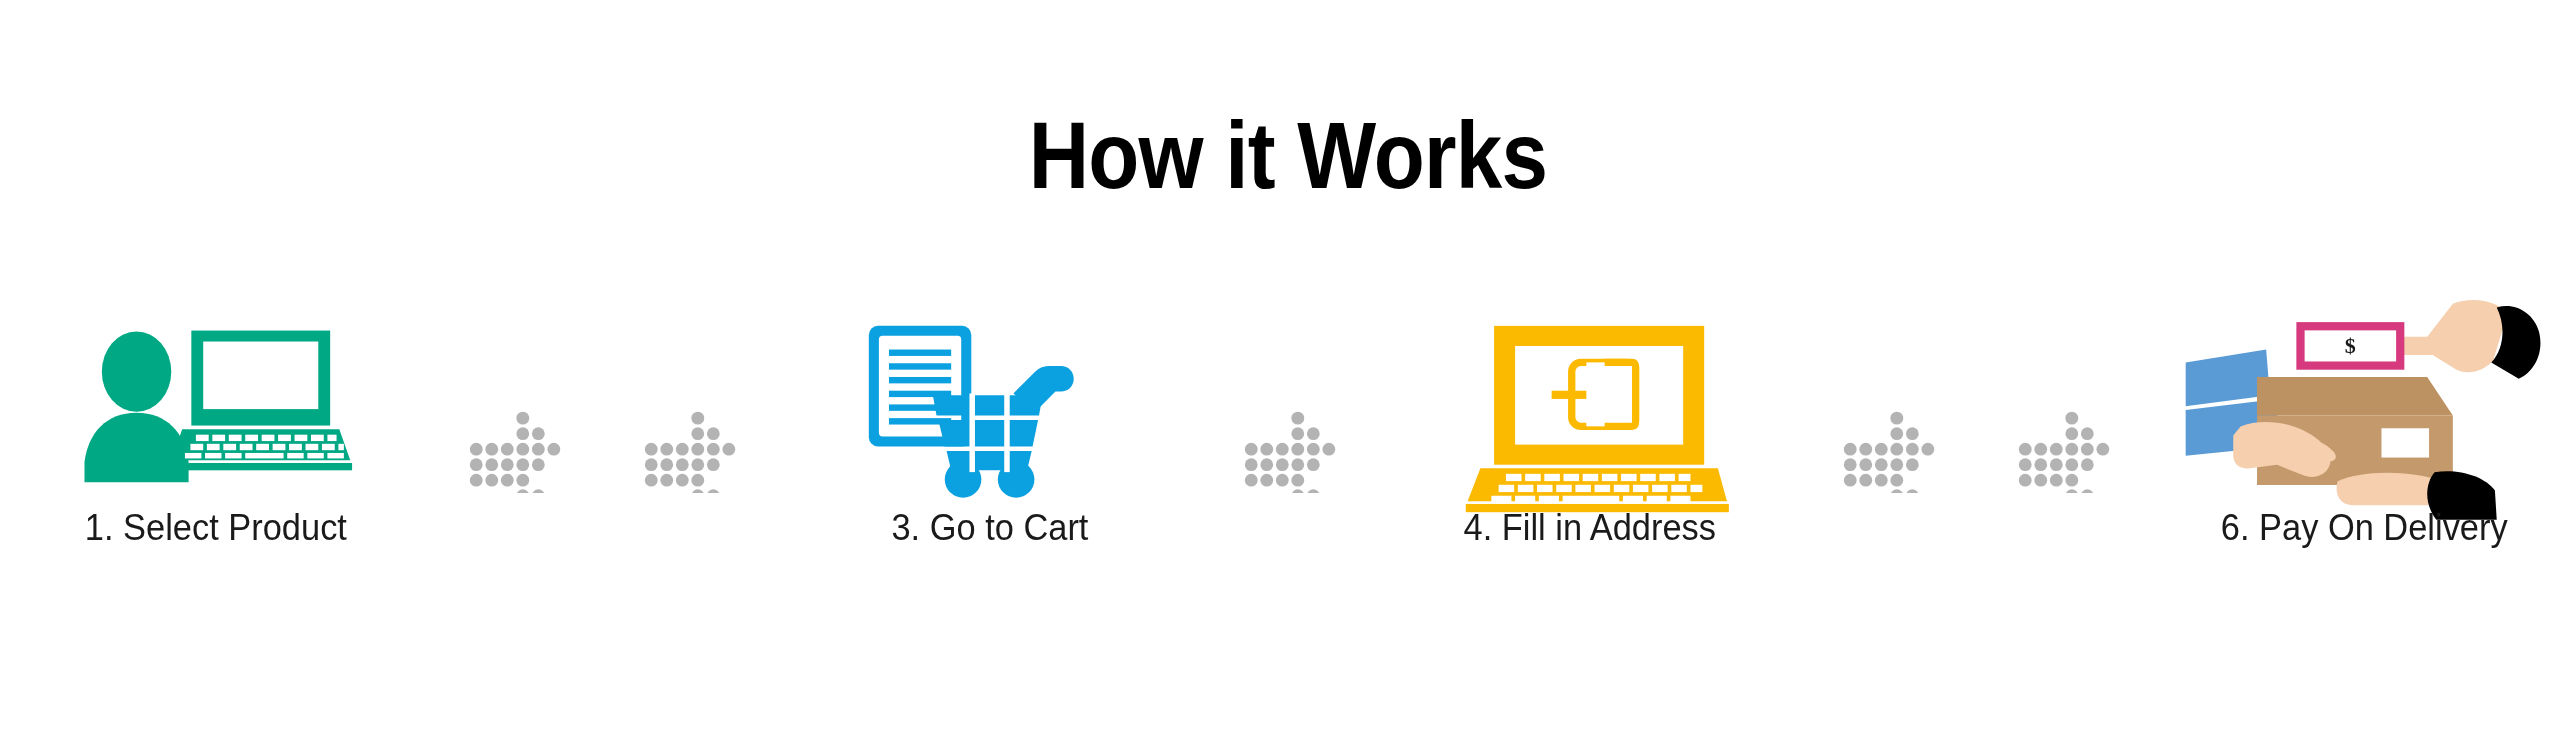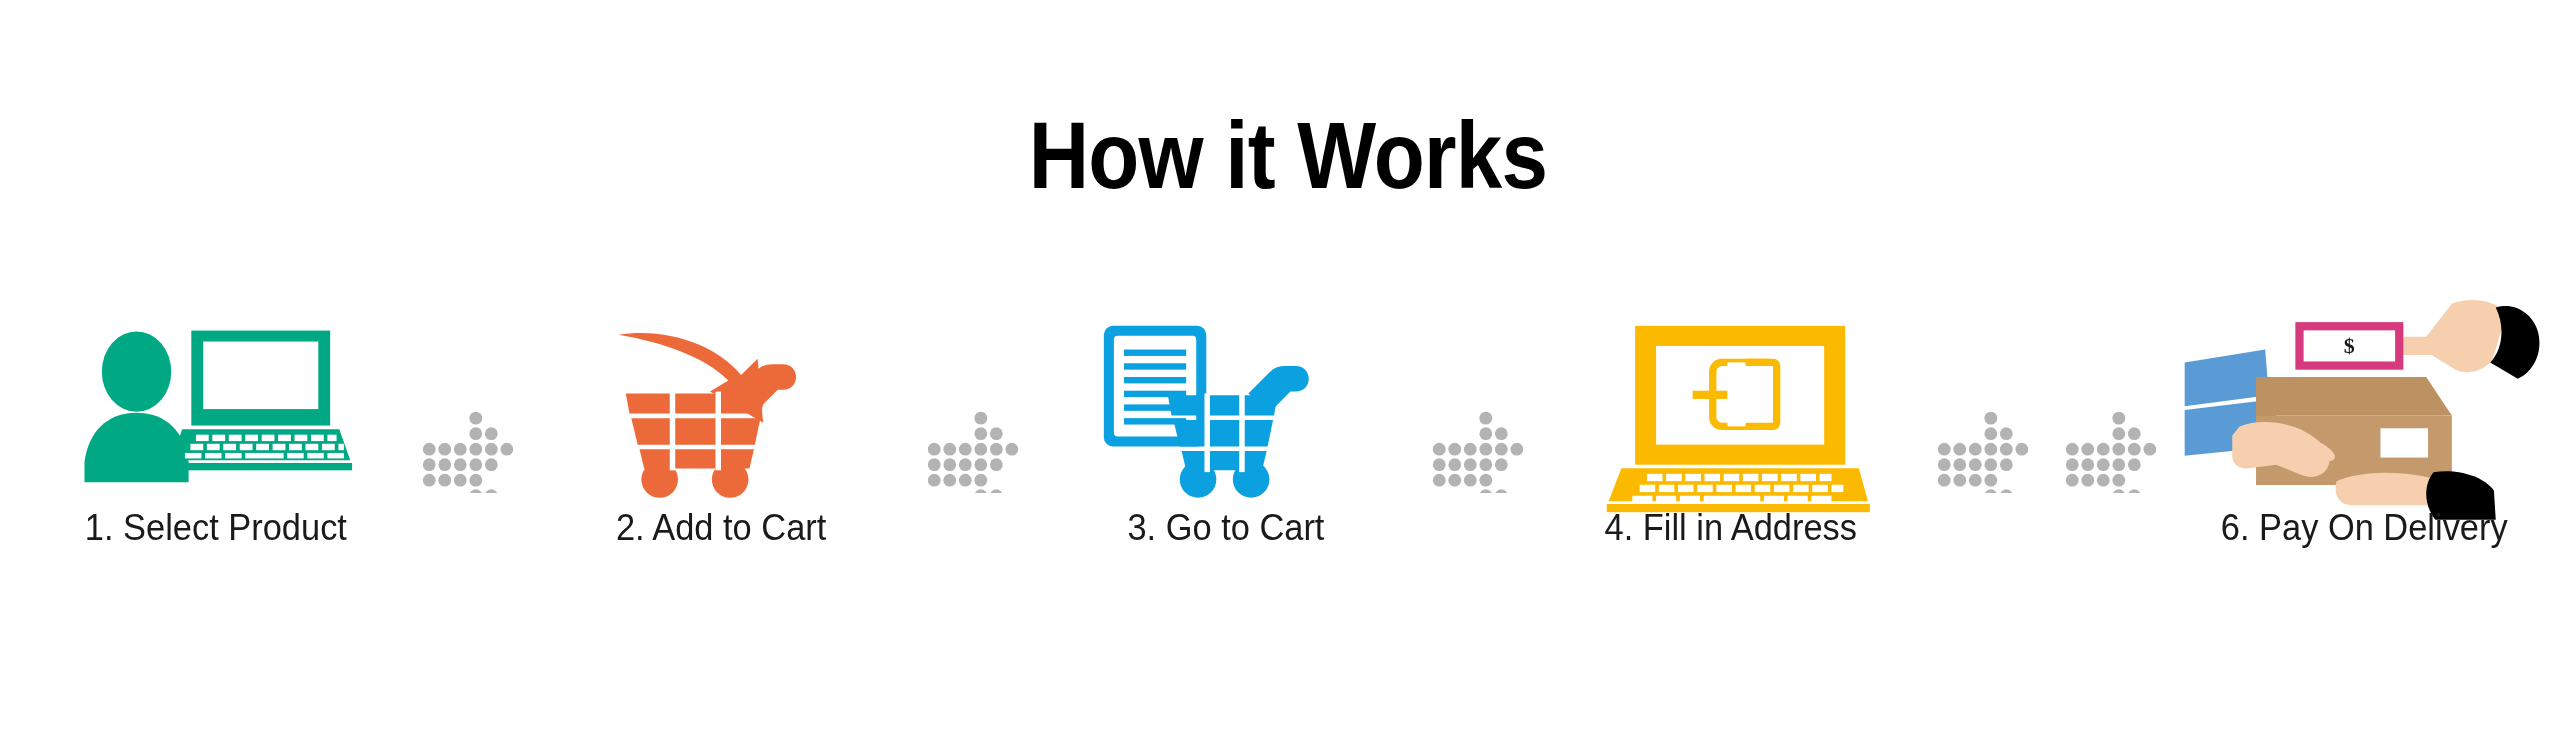--- a/index.html
+++ b/index.html
@@ -176,47 +176,20 @@
             <circle cx="28" cy="78" r="7"></circle>
             <circle cx="45" cy="78" r="7"></circle>
           <circle cx="62" cy="78" r="7"></circle>
           <circle cx="62" cy="95" r="7"></circle>
             <circle cx="79" cy="95" r="7"></circle>
           <circle cx="62" cy="112" r="7"></circle>
         </g>
       </svg>
     </div>
 
-    <div class="step">
-      <div class="art">
-        <svg width="238" height="163" viewBox="0 0 260 178">
-          <g fill="#ec6939">
-
-            <path d="M18 14 C70 6 124 24 152 58 L170 40 L176 110 L118 76 L138 64 C112 38 66 22 18 14 Z"></path>
-
-            <path d="M146 76 L170 52 C174 48 180 46 186 46 L198 46 C206 46 212 52 212 60 C212 68 206 74 198 74 L192 74 L170 96 Z"></path>
-
-            <path d="M26 78 L178 78 L174 100 L30 100 Z"></path>
-
-            <path d="M32 105 L173 105 L167 134 L39 134 Z"></path>
-
-            <path d="M41 139 L166 139 L161 160 L46 160 Z"></path>
-
-            <circle cx="63" cy="172" r="20"></circle>
-            <circle cx="140" cy="172" r="20"></circle>
-          </g>
-
-          <g fill="#ffffff">
-            <rect x="74" y="76" width="6" height="86"></rect>
-            <rect x="124" y="76" width="6" height="86"></rect>
-          </g>
-        </svg>
-      </div>
-      <div class="step-label">2. Add to Cart</div>
-    </div>
 
     <div class="sep">
       <svg width="99" height="84" viewBox="0 0 108 92">
         <g fill="#b3b3b3">
           <circle cx="62" cy="10" r="7"></circle>
           <circle cx="62" cy="27" r="7"></circle>
             <circle cx="79" cy="27" r="7"></circle>
           <circle cx="11" cy="44" r="7"></circle>
             <circle cx="28" cy="44" r="7"></circle>
             <circle cx="45" cy="44" r="7"></circle>

